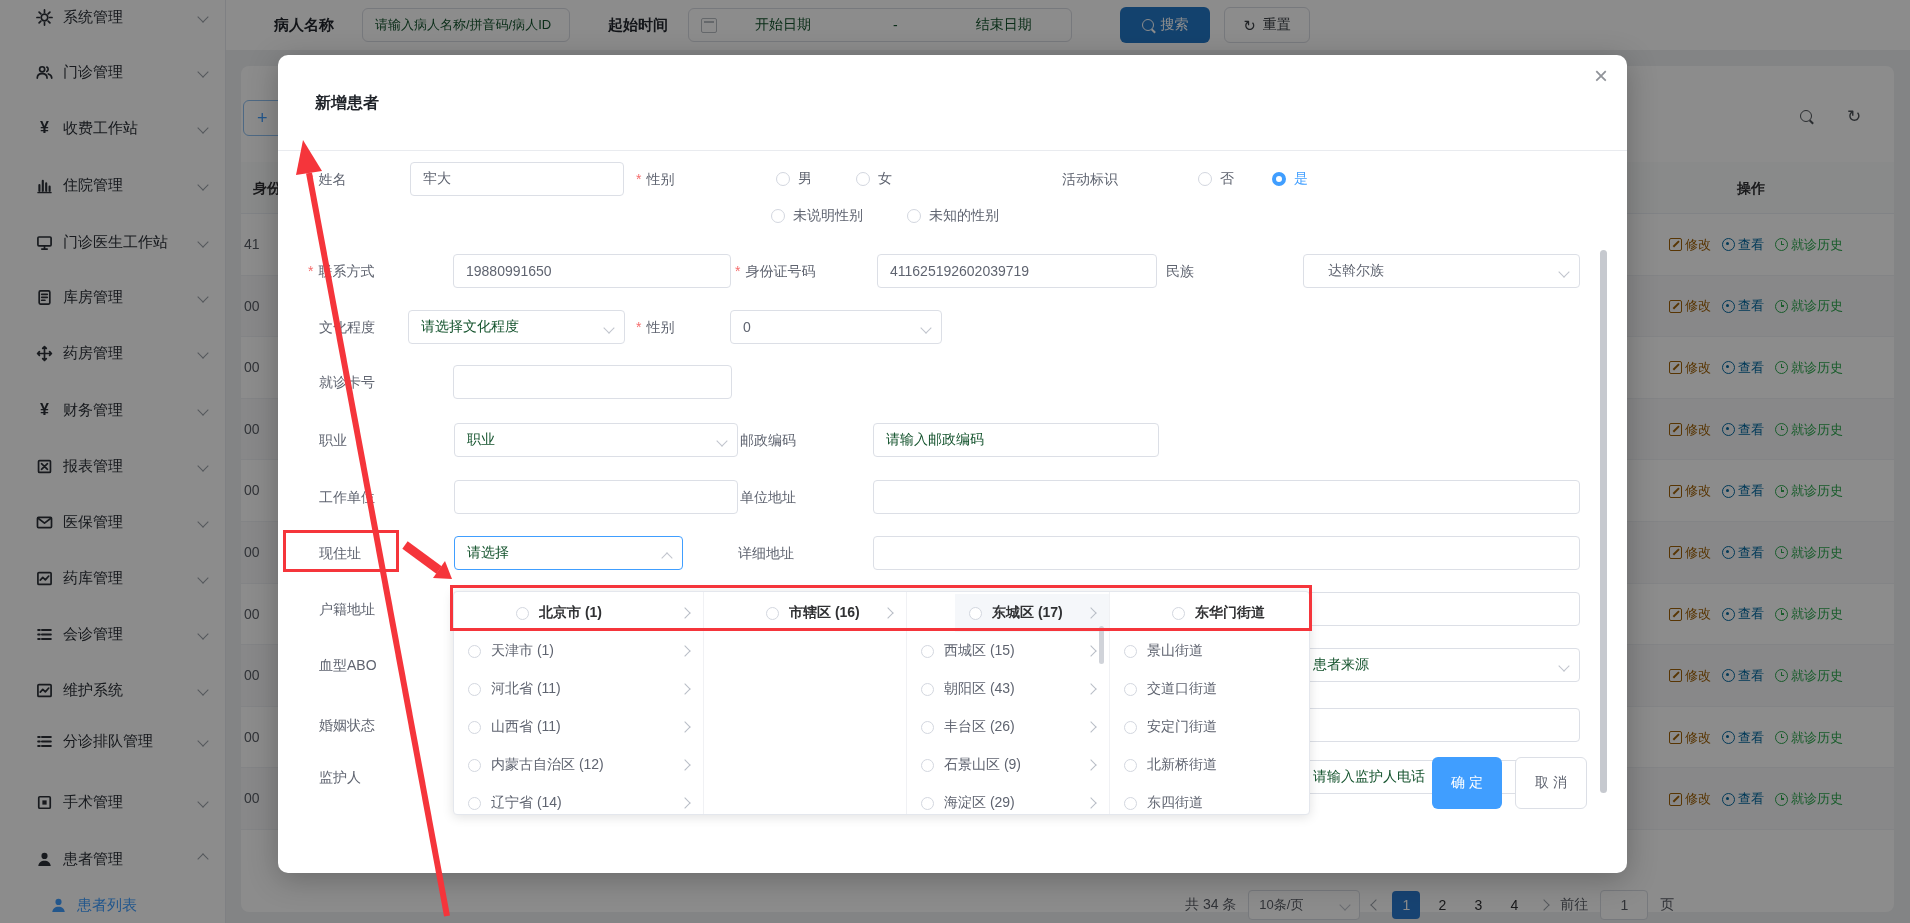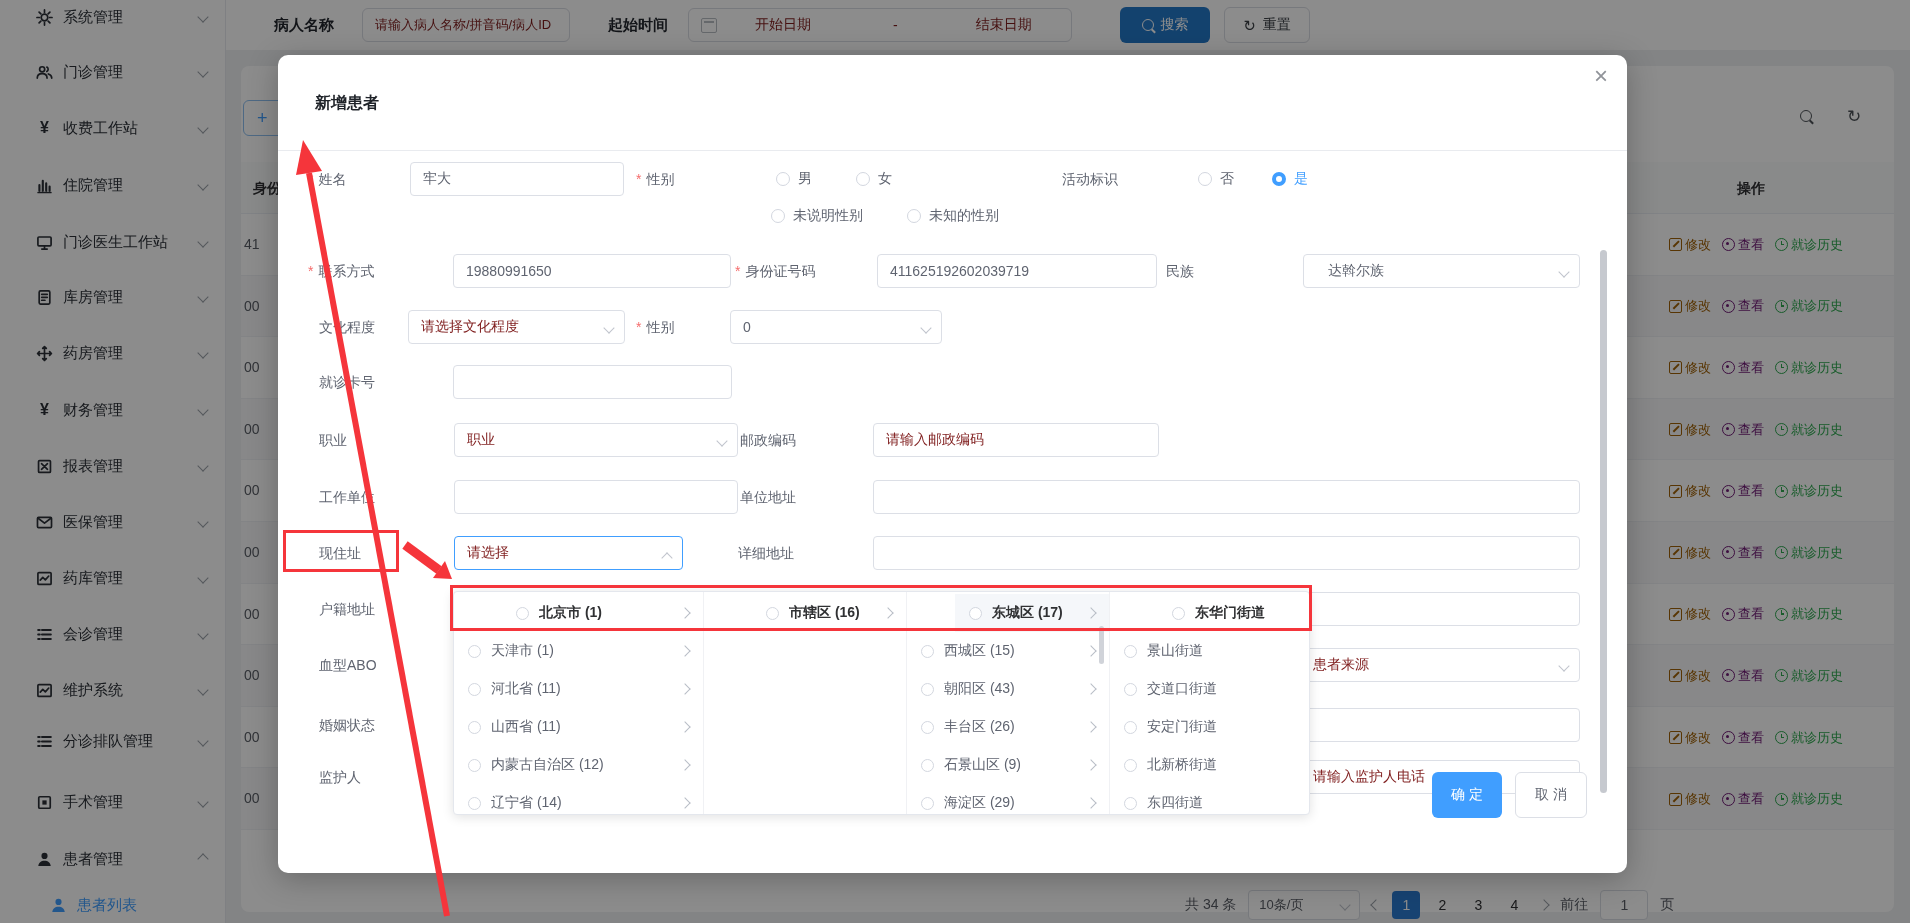--- a/index.html
+++ b/index.html
@@ -16,21 +16,21 @@
   #sidebar-sub .side-icon{color:#409eff;}
   .chev{width:7px;height:7px;border-right:1.6px solid #9aa0a8;border-bottom:1.6px solid #9aa0a8;display:inline-block;flex:none;}
   .chev-down{transform:rotate(45deg);}
   .chev-up{transform:rotate(-135deg);}
   .chev-right{transform:rotate(-45deg);}
   .chev-left{transform:rotate(135deg);}
   
   #topbar{position:absolute;left:226px;top:0;width:1684px;height:50px;background:#fff;}
   .tb-label{position:absolute;top:0;height:50px;line-height:50px;font-size:15px;font-weight:700;color:#23272e;}
   .box{position:absolute;height:34px;top:8px;border:1px solid #d9dce3;border-radius:6px;background:#fff;box-sizing:border-box;display:flex;align-items:center;font-size:14px;color:#606266;}
-  .ph{color:#7f1d1d;}
+  .ph{color:#14532d;}
   .cal{width:14px;height:13px;border:1.5px solid #b9bdc4;border-radius:2px;position:relative;flex:none;}
   .cal::before{content:"";position:absolute;left:2px;right:2px;top:2.5px;height:1.5px;background:#b9bdc4;}
   .btn{position:absolute;top:7px;height:36px;border-radius:6px;display:flex;align-items:center;justify-content:center;gap:7px;font-size:14px;box-sizing:border-box;cursor:pointer;}
   .mag{width:10px;height:10px;border:1.7px solid currentColor;border-radius:50%;position:relative;flex:none;}
   .mag::after{content:"";position:absolute;width:5px;height:1.7px;background:currentColor;transform:rotate(45deg);left:8px;top:10px;}
   .ref{font-size:15px;line-height:1;}
   
   #card{position:absolute;left:241px;top:66px;width:1653px;height:846px;background:#fff;border-radius:8px;}
   #add-btn{position:absolute;left:243px;top:100px;width:60px;height:36px;border:1px solid #8fc0f0;border-radius:6px;background:#fff;color:#409eff;font-size:18px;display:flex;align-items:center;padding-left:13px;box-sizing:border-box;}
   #tool-search{position:absolute;left:1800px;top:110px;color:#4e5358;}
@@ -38,21 +38,21 @@
   #thead{position:absolute;left:241px;top:162px;width:1653px;height:52px;background:#fafbfc;border-bottom:1px solid #ebeef5;box-sizing:border-box;font-size:14px;font-weight:700;color:#303133;}
   #th-id{position:absolute;left:12px;top:0;height:52px;line-height:52px;white-space:nowrap;}
   #th-op{position:absolute;left:1440px;width:140px;top:0;height:52px;line-height:52px;text-align:center;}
   #table-rows{position:absolute;left:241px;top:214px;width:1653px;height:616px;}
   .trow{position:absolute;left:0;width:1653px;height:61.6px;border-bottom:1px solid #eef0f4;box-sizing:border-box;background:#fff;}
   .trow.alt{background:#f7f8fa;}
   .tid{position:absolute;left:3px;top:0;height:61.6px;line-height:61.6px;font-size:14px;color:#5a5e66;white-space:nowrap;overflow:hidden;width:60px;}
   .tact{position:absolute;left:1400px;width:230px;top:0;height:61.6px;display:flex;align-items:center;justify-content:center;gap:11px;font-size:13px;}
   .alink{display:flex;align-items:center;gap:3px;cursor:pointer;white-space:nowrap;}
   .link-edit{color:#a16207;}
-  .link-view{color:#701a75;}
+  .link-view{color:#0369a1;}
   .link-history{color:#2ea84f;}
   .ic{display:inline-block;position:relative;width:11px;height:11px;flex:none;}
   .ic-edit{border:1.3px solid currentColor;border-radius:2px;}
   .ic-edit::after{content:"";position:absolute;width:8px;height:1.5px;background:currentColor;transform:rotate(-45deg);left:2px;top:4px;}
   .ic-eye{border:1.3px solid currentColor;border-radius:50%;}
   .ic-eye::after{content:"";position:absolute;width:3px;height:3px;border-radius:50%;background:currentColor;left:3px;top:3px;}
   .ic-clock{border:1.3px solid currentColor;border-radius:50%;}
   .ic-clock::after{content:"";position:absolute;width:1.5px;height:4px;background:currentColor;left:4.5px;top:1.5px;}
   .ic-clock::before{content:"";position:absolute;width:3px;height:1.5px;background:currentColor;left:4.5px;top:4.5px;}
   
@@ -84,21 +84,21 @@
   .cascol{position:absolute;top:0;height:224px;border-right:1px solid #f0f1f4;box-sizing:border-box;}
   .cascol:last-child{border-right:none;}
   .casitem{position:absolute;left:0;right:0;height:38px;display:flex;align-items:center;padding:0 14px;box-sizing:border-box;font-size:14px;color:#5f6470;cursor:pointer;}
   .casitem.b{font-weight:700;color:#303133;margin-left:48px;}
   .casitem.act{background:#f5f7fa;}
   .crad{width:13px;height:13px;border-radius:50%;border:1px solid #d3d7df;background:#fff;box-sizing:border-box;margin-right:10px;flex:none;}
   .clab{flex:1;white-space:nowrap;overflow:hidden;}
   .casarrow{border-color:#b8bdc6;}
   #cas-scroll{position:absolute;left:645px;top:34px;width:5px;height:38px;border-radius:3px;background:#d0d3d9;}
   
-  .mbtn{position:absolute;top:717px;height:46px;border-radius:6px;display:flex;align-items:center;justify-content:center;font-size:14px;box-sizing:border-box;cursor:pointer;}
+  .mbtn{position:absolute;top:702px;height:52px;border-radius:6px;display:flex;align-items:center;justify-content:center;font-size:14px;box-sizing:border-box;cursor:pointer;}
   #btn-confirm{left:1154px;width:70px;background:#409eff;color:#fff;}
   #btn-cancel{left:1237px;width:72px;background:#fff;border:1px solid #dcdfe6;color:#5f6470;}
   
   #annotations{position:absolute;inset:0;z-index:40;pointer-events:none;}
   .redbox{position:absolute;border:3px solid #f5353b;box-sizing:border-box;}
   #ann-svg{position:absolute;inset:0;}
 </style>
 </head>
 <body>
 

